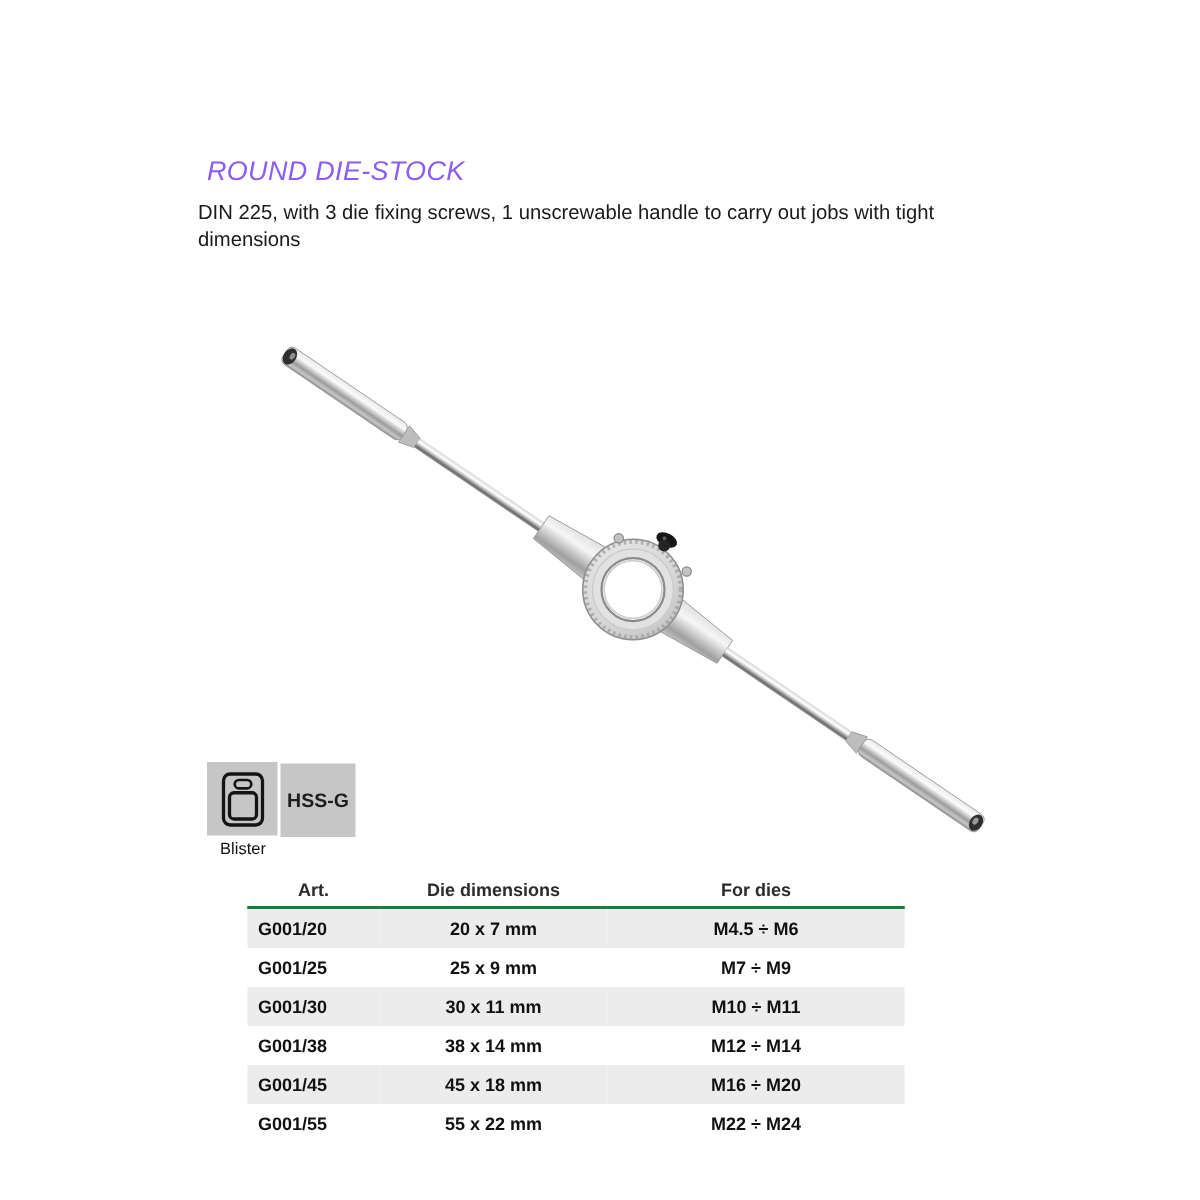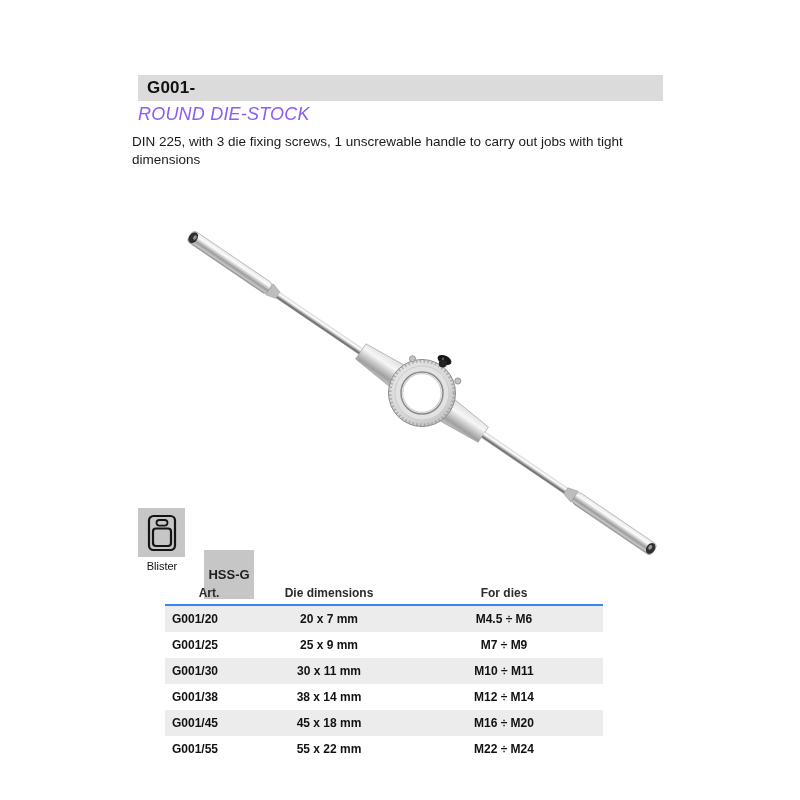--- a/index.html
+++ b/index.html
@@ -48,63 +48,60 @@
     width: 516px; height: 348px;
   }
 
   
   .badge {
     position: absolute;
     background: #c6c6c6;
     display: flex; align-items: center; justify-content: center;
   }
   .badge-blister { left: 138px; top: 508px; width: 47px; height: 49px; }
-  .badge-hss     { left: 204px; top: 509px; width: 50px; height: 49px; margin-top: 41px; }
+  .badge-hss     { left: 187px; top: 509px; width: 50px; height: 49px; }
   .badge-hss span { font-size: 13px; font-weight: bold; color: #1d1d1b; }
   .badge-label {
     position: absolute;
     left: 134px; top: 560px; width: 56px;
     text-align: center;
     font-size: 11px; font-weight: normal; color: #111;
   }
 
   
   .spec {
     position: absolute;
     left: 165px; top: 584px;
     width: 438px;
     border-collapse: collapse;
     table-layout: fixed;
   }
   .spec th {
     font-size: 12px; font-weight: bold; color: #2b2b2b;
     padding: 2px 0 4px 0;
-    border-bottom: 2px solid #3b82f6;
+    border-bottom: 2px solid #15803d;
     text-align: center;
   }
   .spec td {
     font-size: 12px; font-weight: bold; color: #111;
     height: 18px; padding: 4px;
     text-align: center;
     vertical-align: middle;
   }
   .spec td.art { text-align: left; padding-left: 7px; }
   .spec col.c1 { width: 88px; }
   .spec col.c2 { width: 152px; }
   .spec col.c3 { width: 198px; }
   .spec tbody tr:nth-child(odd) { background: #ececec; }
 </style>
 </head>
 <body>
 
 <div class="page">
 
-  <div class="code-bar">
-    <span>G001-</span>
-  </div>
 
   <div class="title">ROUND DIE-STOCK</div>
 
   <div class="desc">DIN 225, with 3 die fixing screws, 1 unscrewable handle to carry out jobs with tight dimensions</div>
 
   <div class="product-image">
     <svg viewBox="0 0 516 348" width="516" height="348">
       <defs>
         <linearGradient id="gGrip" x1="0" y1="0" x2="0" y2="1">
           <stop offset="0" stop-color="#e9e9e9"></stop>

